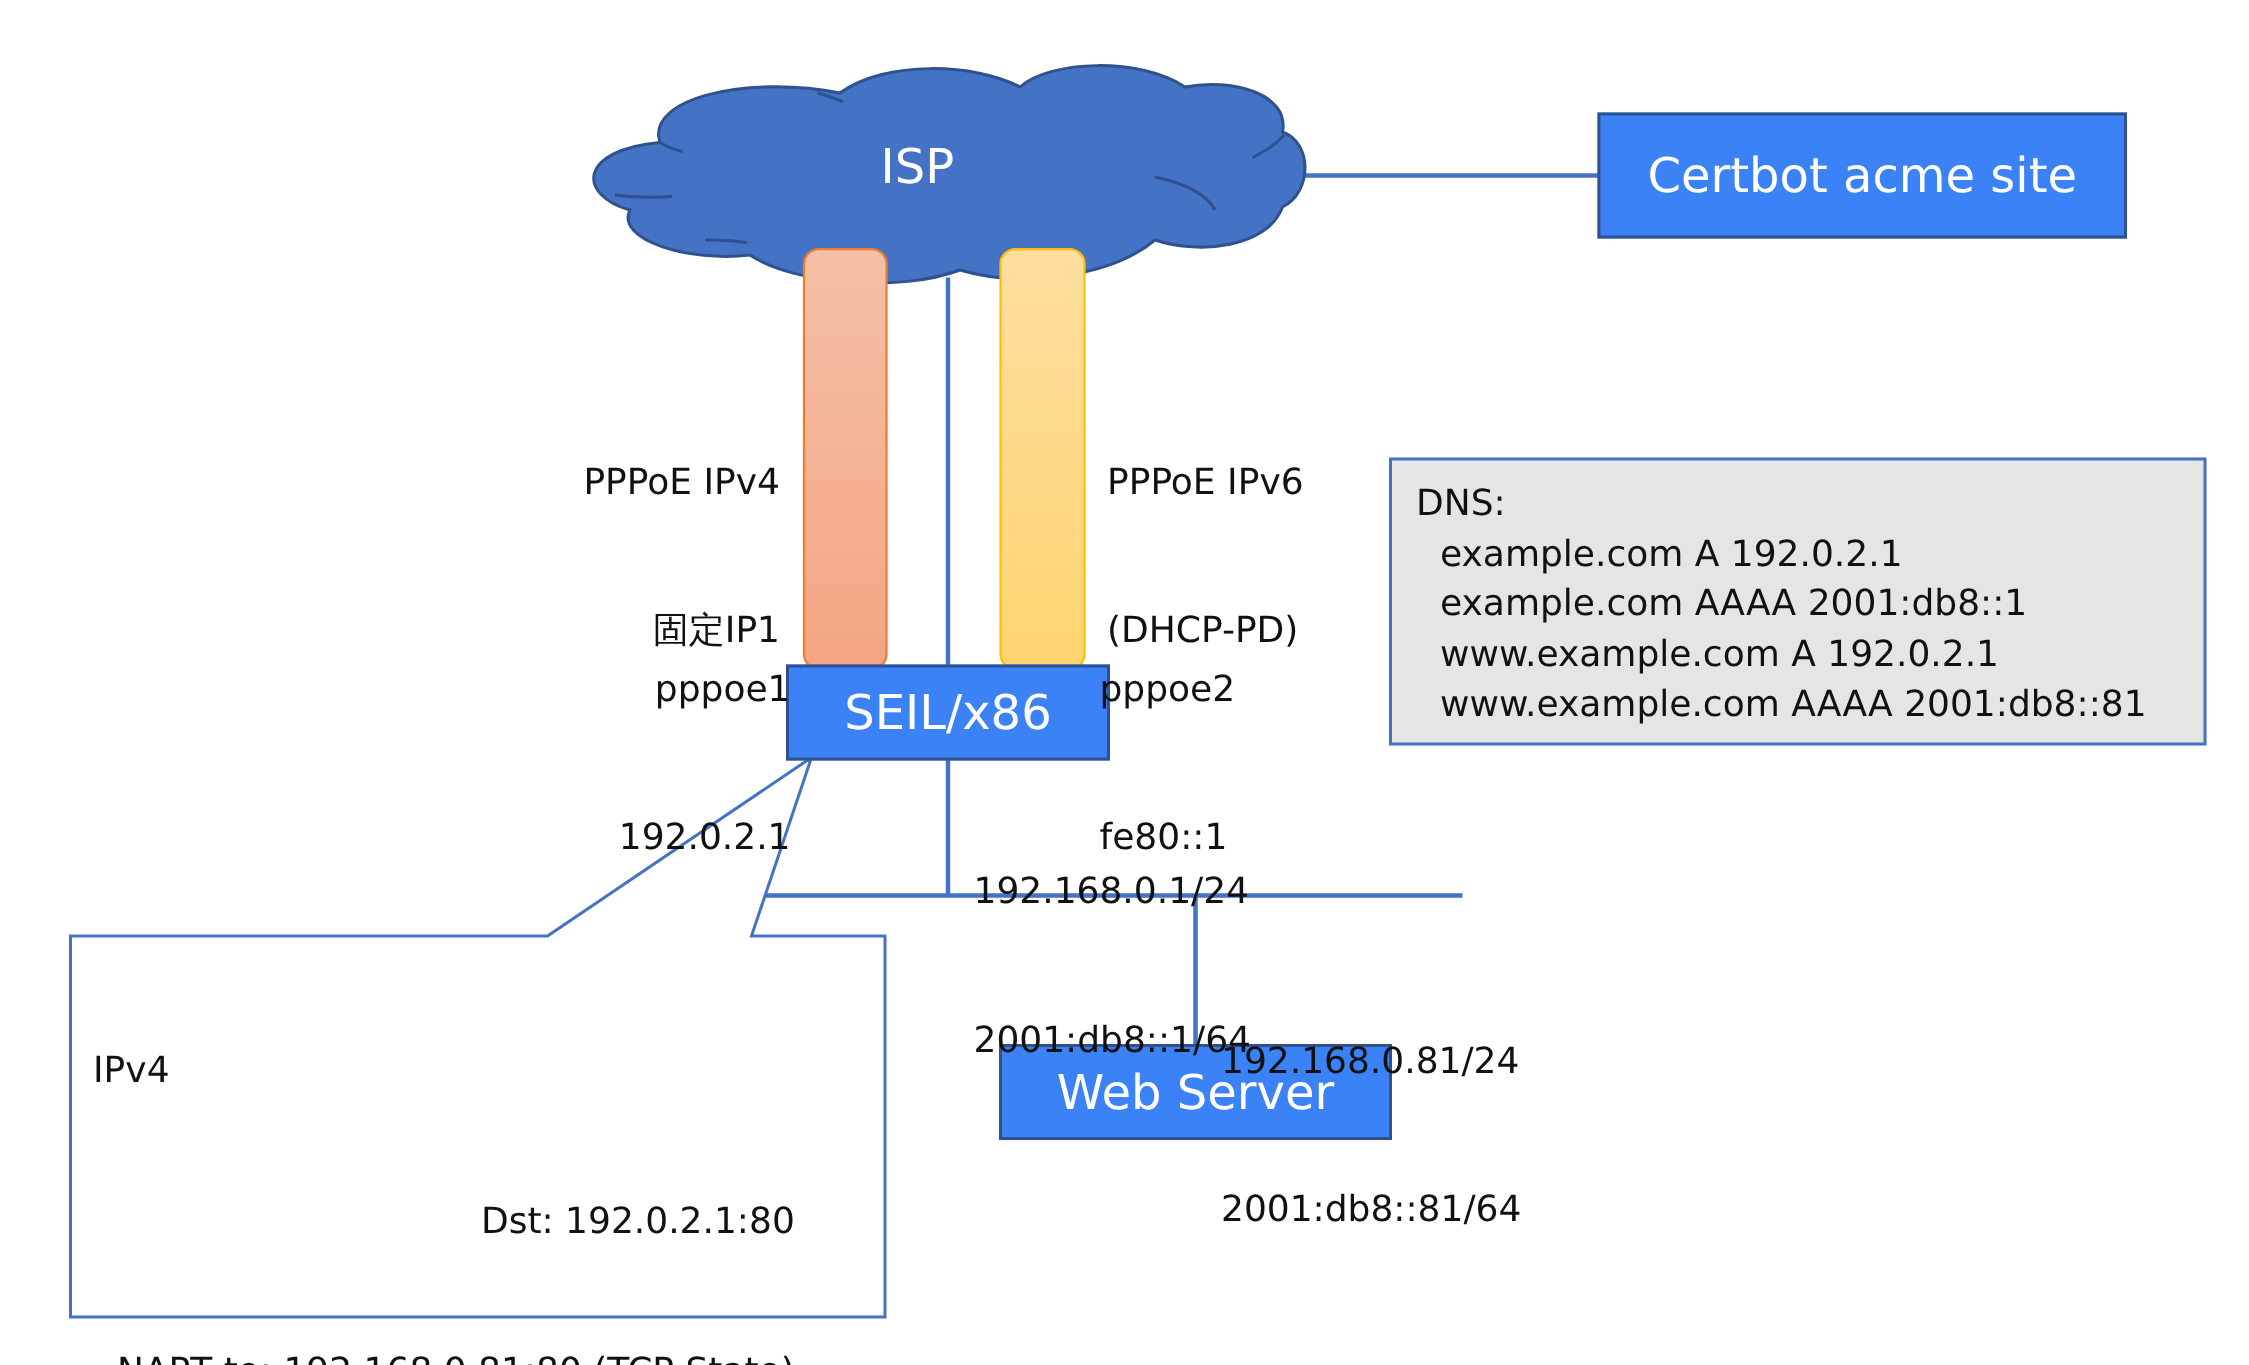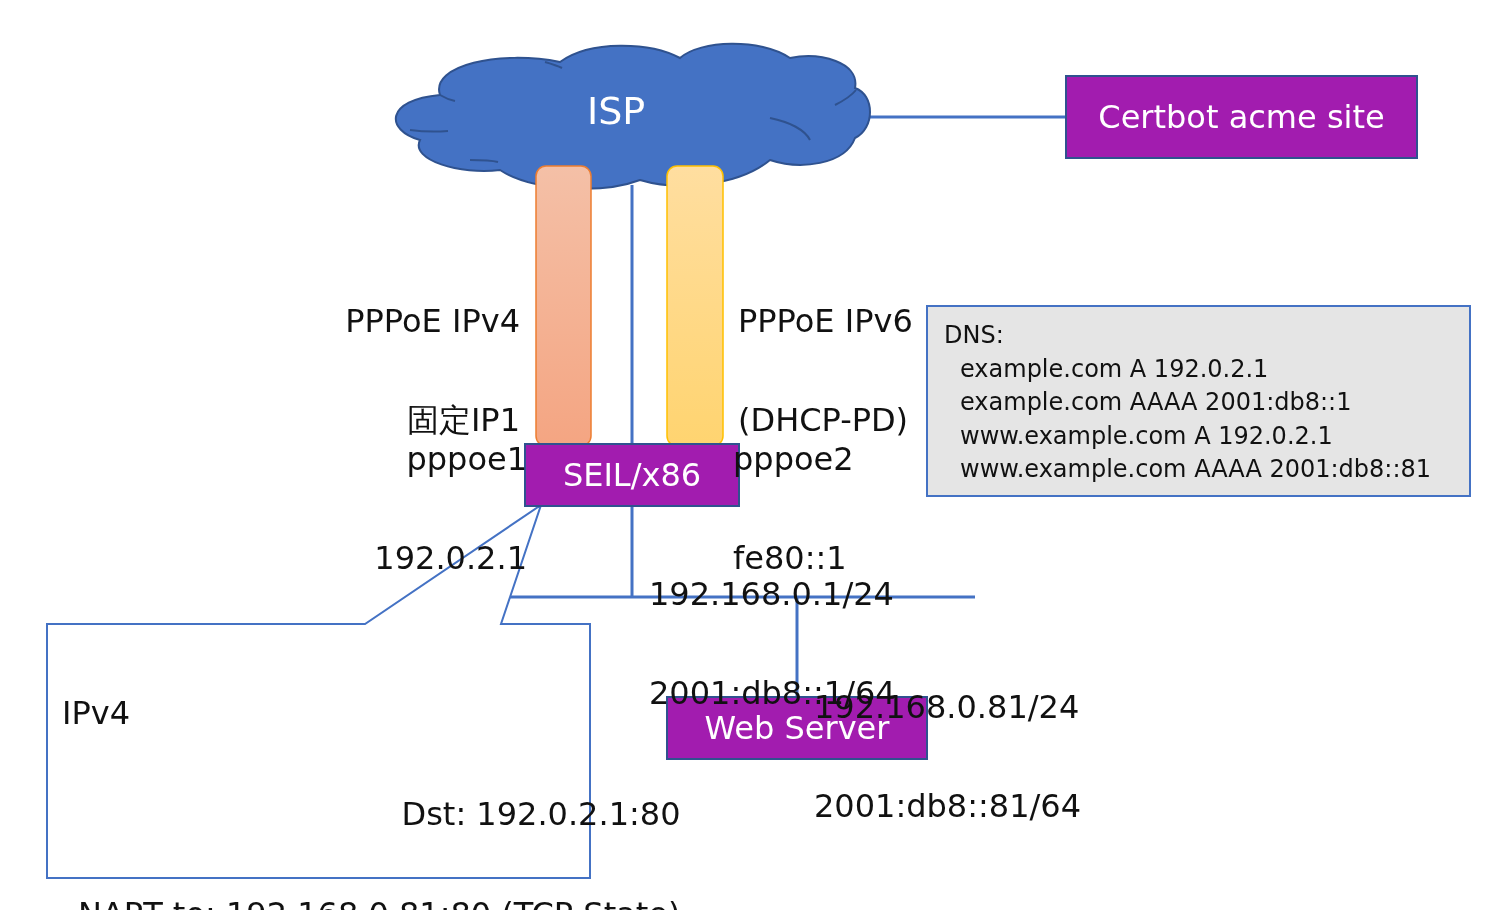--- a/index.html
+++ b/index.html
@@ -1,21 +1,21 @@
 <!DOCTYPE html>
 <html><head>
 <meta charset="utf-8">
 <style>
   html, body { margin: 0; padding: 0; background: #ffffff; }
   #stage { position: relative; width: 1499px; height: 910px; background: #ffffff; overflow: hidden;
            font-family: "DejaVu Sans", "Liberation Sans", sans-serif; color: #111; }
   svg#wires { position: absolute; left: 0; top: 0; }
-  .box { position: absolute; background: #a21caf; border: 2px solid #2f528f; color: #fff;
+  .box { position: absolute; background: #3b82f6; border: 2px solid #2f528f; color: #fff;
          display: flex; align-items: center; justify-content: center; box-sizing: border-box; }
-  .lbl { position: absolute; font-size: 32px; line-height: 33px; white-space: pre; color: #111; }
+  .lbl { position: absolute; font-size: 24px; line-height: 33px; white-space: pre; color: #111; }
   .right { text-align: right; }
   .note { position: absolute; background: #e5e5e5; border: 2px solid #4472c4; box-sizing: border-box;
           font-size: 24px; line-height: 33.5px; color: #111; }
   .note div { white-space: pre; }
 </style>
 </head>
 <body>
 
 <div id="stage">
 
@@ -58,21 +58,21 @@
     <line x1="510" y1="597" x2="975" y2="597" stroke="#4472c4" stroke-width="3"></line>
 
     <line x1="797" y1="597" x2="797" y2="697" stroke="#4472c4" stroke-width="3"></line>
 
     <rect x="536" y="166" width="55" height="280" rx="10" ry="10" fill="url(#g4)" stroke="#ed7d31" stroke-width="1.5"></rect>
     <rect x="667" y="166" width="56" height="280" rx="10" ry="10" fill="url(#g6)" stroke="#ffc000" stroke-width="1.5"></rect>
 
     <path d="M 47 624 L 365 624 L 541 505 L 501 624 L 590 624 L 590 878 L 47 878 Z" fill="#ffffff" stroke="#4472c4" stroke-width="2"></path>
   </svg>
 
-  <div class="lbl" style="left:587px; top:90px; font-size:38px; line-height:42px; color:#fff;">ISP</div>
+  <div class="lbl" style="left:587px; top:90px; font-size:32px; line-height:42px; color:#fff;">ISP</div>
 
   <div class="box" style="left:1065px; top:75px; width:353px; height:84px;">
     <span style="font-size:32px;">Certbot acme site</span>
   </div>
 
   <div class="box" style="left:524px; top:443px; width:216px; height:64px;">
     <span style="font-size:32px;">SEIL/x86</span>
   </div>
 
   <div class="box" style="left:666px; top:696px; width:262px; height:64px;">

